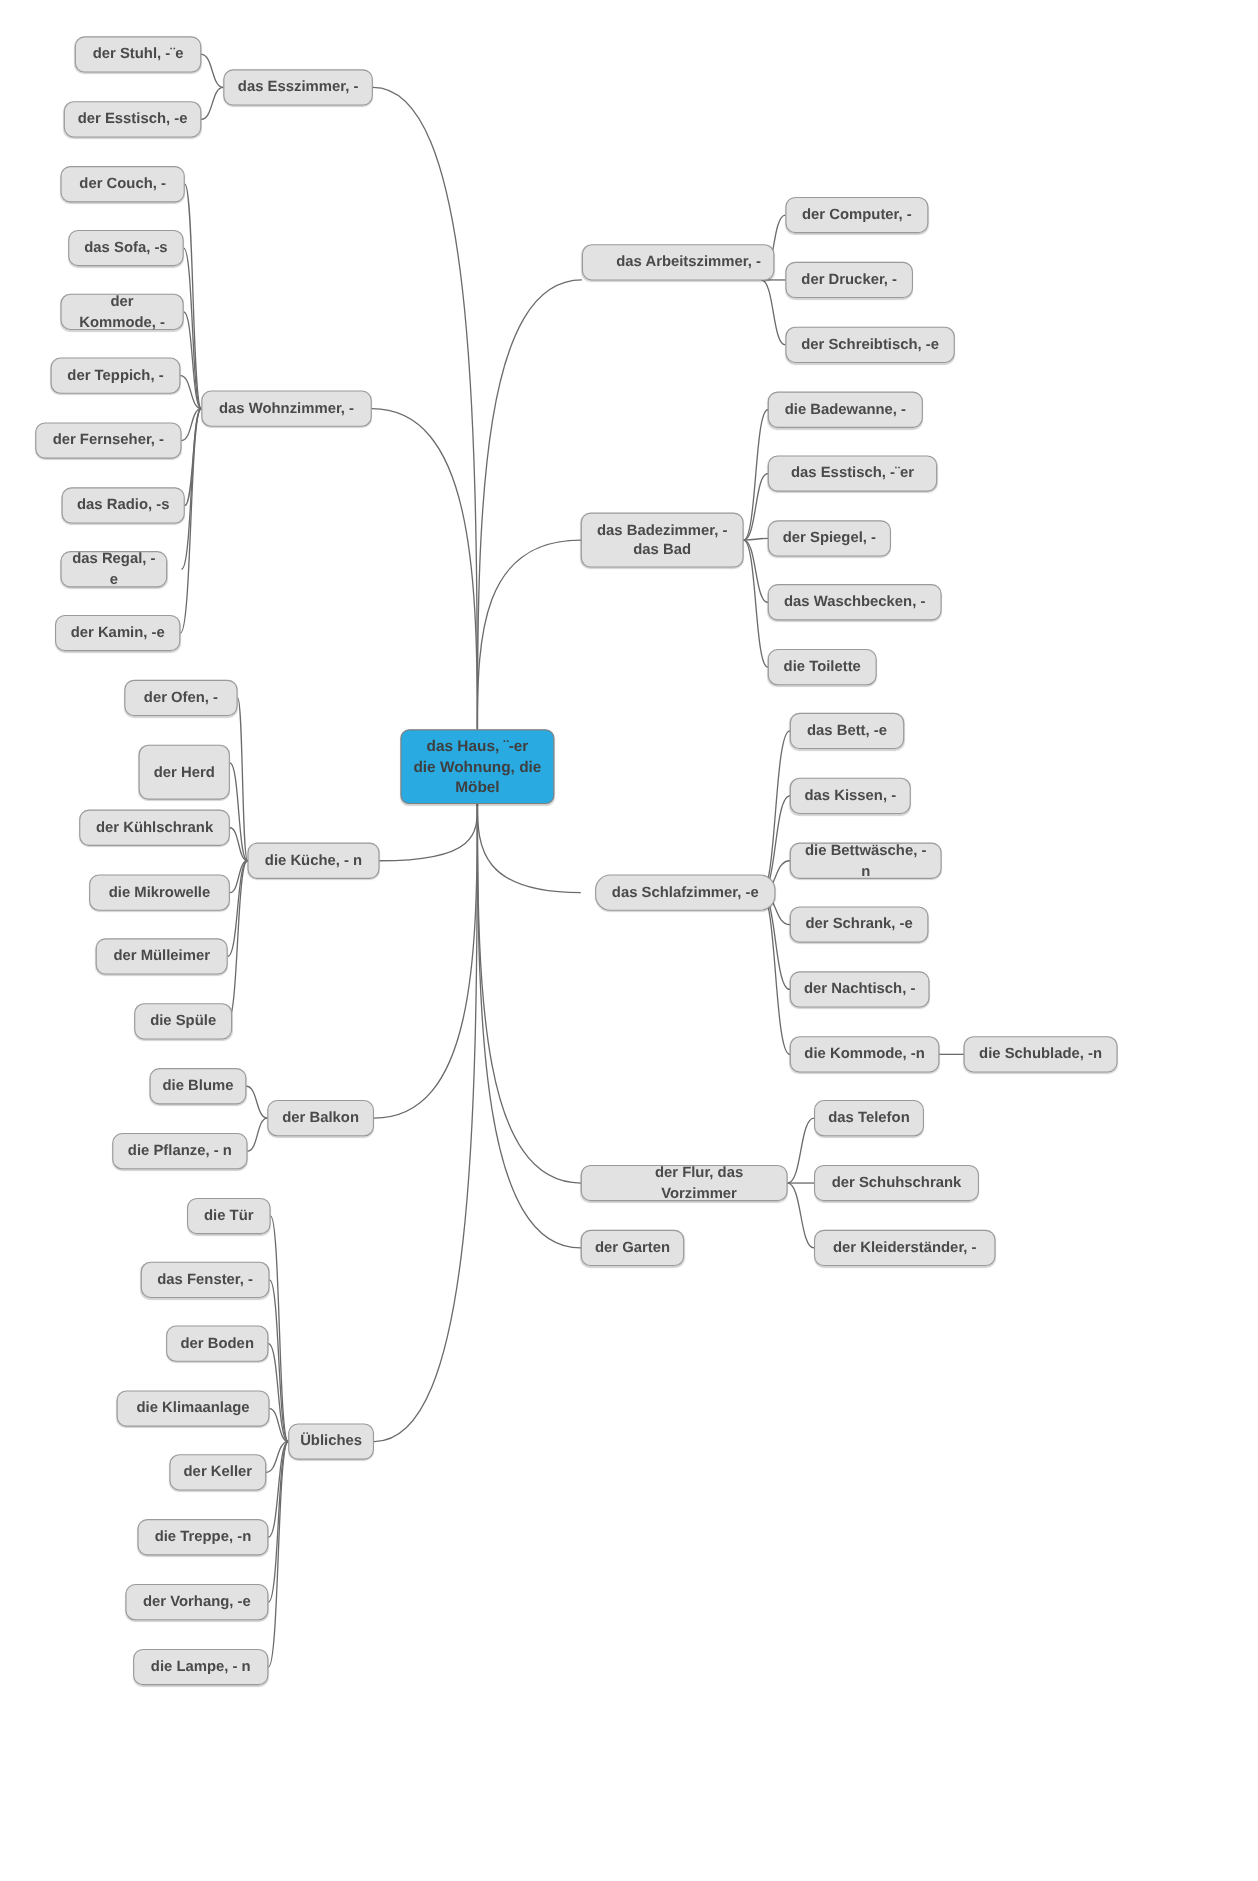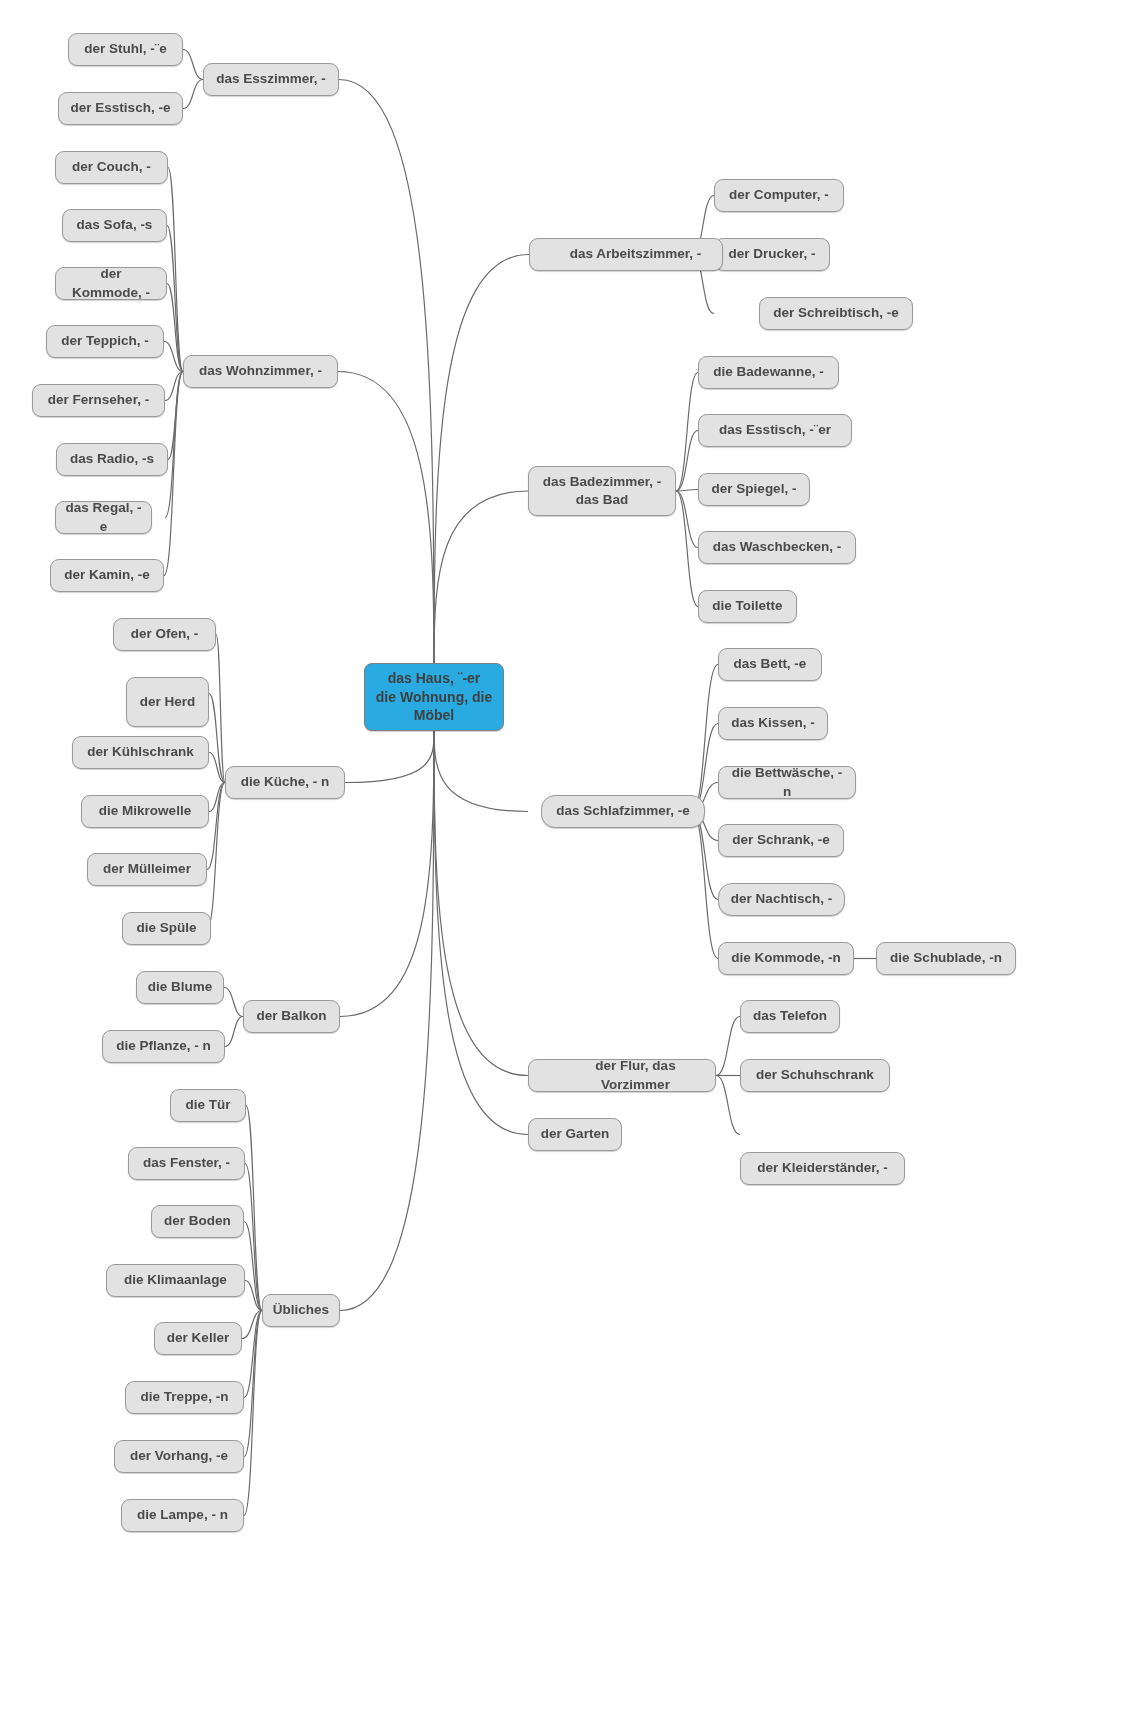--- a/index.html
+++ b/index.html
@@ -137,35 +137,35 @@
     <div class="node" style="left: 128px; top: 1147px; width: 117px; height: 33px;">das Fenster, -</div>
     <div class="node" style="left: 151px; top: 1205px; width: 93px; height: 33px;">der Boden</div>
     <div class="node" style="left: 106px; top: 1264px; width: 139px; height: 33px;">die Klimaanlage</div>
     <div class="node" style="left: 154px; top: 1322px; width: 88px; height: 33px;">der Keller</div>
     <div class="node" style="left: 125px; top: 1381px; width: 119px; height: 33px;">die Treppe, -n</div>
     <div class="node" style="left: 114px; top: 1440px; width: 130px; height: 33px;">der Vorhang, -e</div>
     <div class="node" style="left: 121px; top: 1499px; width: 123px; height: 33px;">die Lampe, - n</div>
     <div class="node" style="left: 262px; top: 1294px; width: 78px; height: 33px;">Übliches</div>
     <div class="node" style="left: 714px; top: 179px; width: 130px; height: 33px;">der Computer, -</div>
     <div class="node" style="left: 714px; top: 238px; width: 116px; height: 33px;">der Drucker, -</div>
-    <div class="node" style="left: 714px; top: 297px; width: 154px; height: 33px; margin-left: 45px;">der Schreibtisch, -e</div>
-    <div class="node" style="left: 529px; top: 238px; width: 194px; height: 33px; padding-left: 28px;">das Arbeitszimmer, -</div>
+    <div class="node" style="left: 714px; top: 297px; width: 154px; height: 33px;">der Schreibtisch, -e</div>
+    <div class="node" style="left: 529px; top: 222px; width: 175px; height: 33px; padding-left: 28px;">das Arbeitszimmer, -</div>
     <div class="node" style="left: 698px; top: 356px; width: 141px; height: 33px;">die Badewanne, -</div>
     <div class="node" style="left: 698px; top: 414px; width: 154px; height: 33px;">das Esstisch, -¨er</div>
     <div class="node" style="left: 698px; top: 473px; width: 112px; height: 33px;">der Spiegel, -</div>
     <div class="node" style="left: 698px; top: 531px; width: 158px; height: 33px;">das Waschbecken, -</div>
     <div class="node" style="left: 698px; top: 590px; width: 99px; height: 33px;">die Toilette</div>
     <div class="node" style="left: 528px; top: 466px; width: 148px; height: 50px;">das Badezimmer, -
 das Bad</div>
     <div class="node" style="left: 718px; top: 648px; width: 104px; height: 33px;">das Bett, -e</div>
     <div class="node" style="left: 718px; top: 707px; width: 110px; height: 33px;">das Kissen, -</div>
     <div class="node" style="left: 718px; top: 766px; width: 138px; height: 33px;">die Bettwäsche, -n</div>
     <div class="node" style="left: 718px; top: 824px; width: 126px; height: 33px;">der Schrank, -e</div>
-    <div class="node" style="left: 718px; top: 883px; width: 127px; height: 33px; border-radius: 14px;">der Nachtisch, -</div>
+    <div class="node" style="left: 718px; top: 883px; width: 127px; height: 33px;">der Nachtisch, -</div>
     <div class="node" style="left: 718px; top: 942px; width: 136px; height: 33px;">die Kommode, -n</div>
     <div class="node" style="left: 876px; top: 942px; width: 140px; height: 33px;">die Schublade, -n</div>
     <div class="node" style="left: 541px; top: 795px; width: 164px; height: 33px; border-radius: 14px;">das Schlafzimmer, -e</div>
     <div class="node" style="left: 740px; top: 1000px; width: 100px; height: 33px;">das Telefon</div>
     <div class="node" style="left: 740px; top: 1059px; width: 150px; height: 33px;">der Schuhschrank</div>
-    <div class="node" style="left: 740px; top: 1152px; width: 165px; height: 33px;">der Kleiderständer, -</div>
+    <div class="node" style="left: 740px; top: 1118px; width: 165px; height: 33px;">der Kleiderständer, -</div>
     <div class="node" style="left: 528px; top: 1059px; width: 188px; height: 33px; padding-left: 36px;">der Flur, das Vorzimmer</div>
     <div class="node" style="left: 528px; top: 1118px; width: 94px; height: 33px;">der Garten</div>
   </div>
 
 </body></html>

